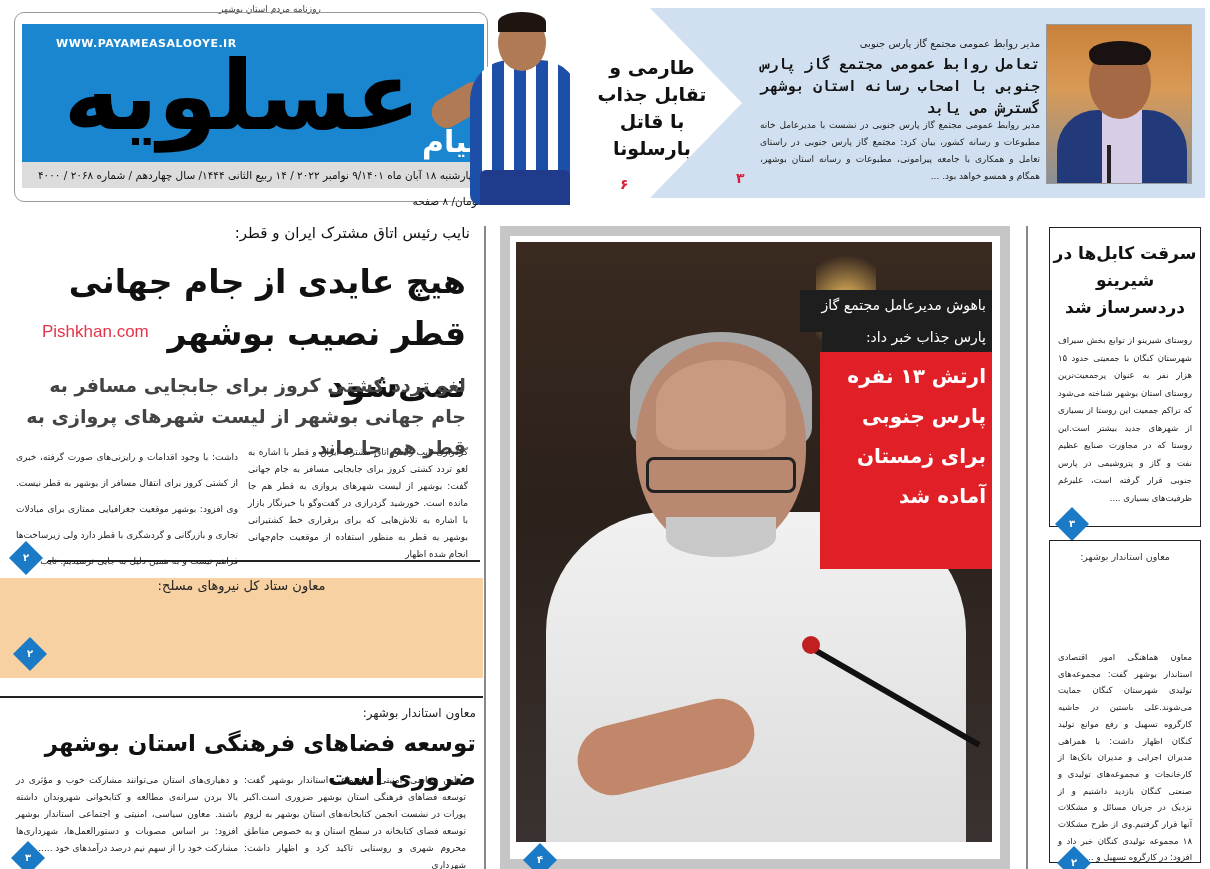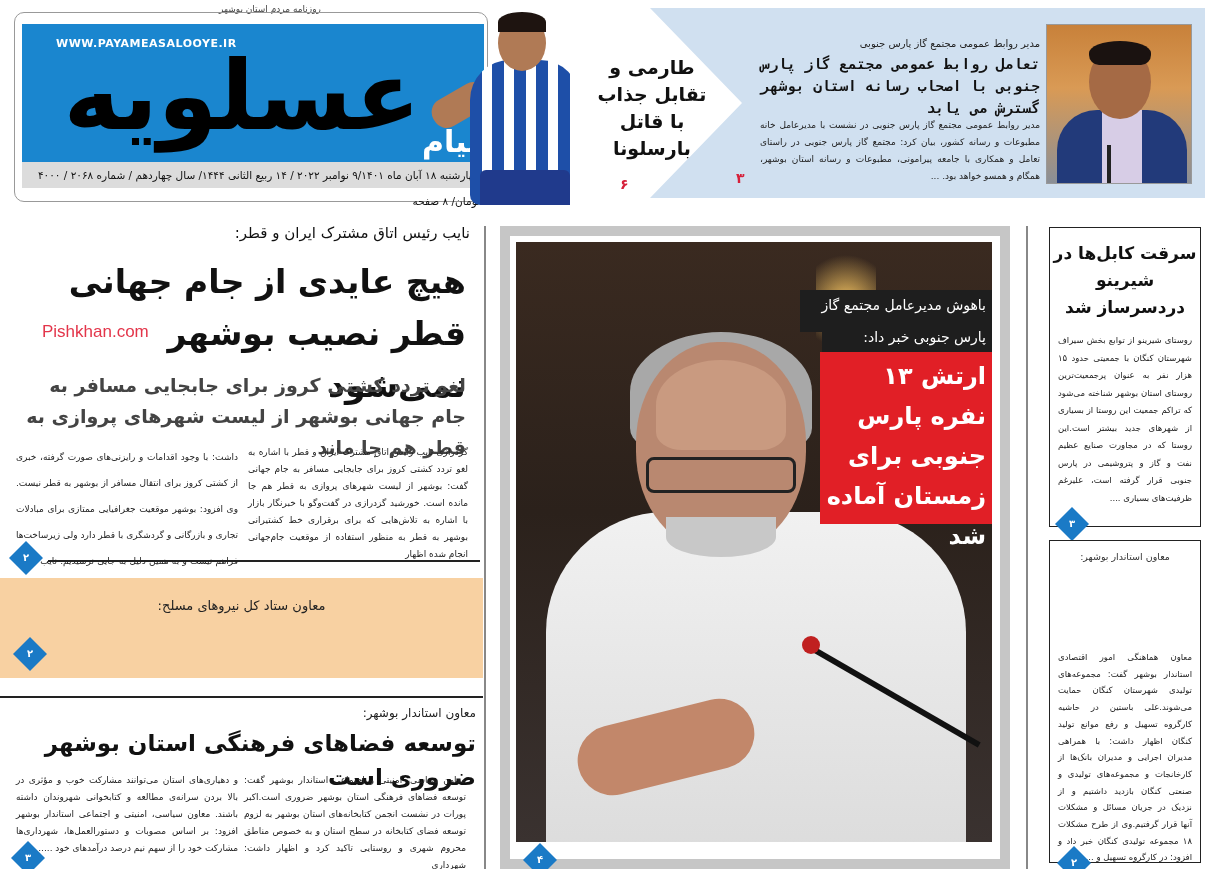--- a/index.html
+++ b/index.html
@@ -53,21 +53,21 @@
   #pishkhan-en { left: 2px; top: 64px; font-size: 17px; color: #e3354a; font-family: "Liberation Sans", sans-serif; }
   #lead-subhead { left: 14px; top: 370px; width: 452px; font-size: 19px; font-weight: bold; line-height: 31px; color: #444; }
   #lead-body-right { left: 248px; top: 444px; width: 220px; font-size: 9px; line-height: 17px; color: #222; text-align: justify; }
   #lead-body-left { left: 16px; top: 444px; width: 222px; font-size: 9px; line-height: 26px; color: #222; text-align: justify; }
   #lead-rule { left: 48px; top: 560px; width: 432px; height: 1.5px; background: #222; }
 
   .diamond { position: absolute; width: 24px; height: 24px; background: #1a7ac6; transform: rotate(45deg); }
   .diamond span { position: absolute; left: 0; top: 0; width: 24px; height: 24px; transform: rotate(-45deg); color: #fff; font-size: 10px; line-height: 24px; text-align: center; font-weight: bold; }
 
   #military-box { left: 0px; top: 578px; width: 483px; height: 100px; background: #f8d1a2; }
-  #military-kicker { left: 0px; top: 20px; width: 483px; font-size: 13px; color: #222; }
+  #military-kicker { left: 0px; top: 0; width: 483px; font-size: 13px; color: #222; }
   #military-headline { left: 40px; top: 28px; width: 420px; font-size: 22px; font-weight: bold; line-height: 31px; color: #111; }
   #left-divider { left: 0px; top: 696px; width: 483px; height: 1.5px; background: #222; }
 
   #culture-kicker { left: 10px; top: 706px; width: 466px; font-size: 12px; color: #222; }
   #culture-headline { left: 10px; top: 726px; width: 466px; font-size: 23px; font-weight: bold; color: #111; line-height: 34px; }
   #culture-body-right { left: 244px; top: 772px; width: 222px; font-size: 9px; line-height: 17px; color: #222; text-align: justify; }
   #culture-body-left { left: 16px; top: 772px; width: 222px; font-size: 9px; line-height: 17px; color: #222; text-align: justify; }
 
   #col-rule-1 { left: 484px; top: 226px; width: 2px; height: 643px; background: #888; }
   #col-rule-2 { left: 1026px; top: 226px; width: 1.5px; height: 643px; background: #888; }
@@ -83,21 +83,21 @@
   .fp-hair { position:absolute; left: 114px; top: 90px; width: 182px; height: 120px; border-radius: 50% 50% 20% 20%; background: #a8a8a8; }
   .fp-forehead { position:absolute; left: 140px; top: 118px; width: 130px; height: 90px; border-radius: 50% 50% 20% 20%; background: #c99a80; }
   .fp-glasses { position:absolute; left: 130px; top: 215px; width: 150px; height: 36px; border: 3px solid #222; border-radius: 8px; }
   .fp-beard { position:absolute; left: 150px; top: 275px; width: 110px; height: 40px; border-radius: 0 0 50% 50%; background: #c8c8c8; }
   .fp-hand { position:absolute; left: 60px; top: 470px; width: 180px; height: 70px; background: #c2876a; border-radius: 40px; transform: rotate(-14deg); }
   .fp-mic { position:absolute; left: 290px; top: 400px; width: 200px; height: 6px; background: #111; transform: rotate(30deg); transform-origin: left; }
   .fp-mic-head { position:absolute; left: 286px; top: 394px; width: 18px; height: 18px; border-radius: 50%; background: #c02020; }
 
   #feature-kicker1 { left: 800px; top: 290px; width: 192px; height: 42px; background: #1e1e1e; color: #fff; font-size: 14px; line-height: 30px; padding-right: 6px; }
   #feature-kicker2 { left: 822px; top: 322px; width: 170px; height: 30px; background: #1e1e1e; color: #fff; font-size: 14px; line-height: 30px; padding-right: 6px; }
-  #feature-headline { left: 820px; top: 352px; width: 172px; height: 172px; background: #e11f26; color: #fff; font-size: 24px; font-weight: bold; line-height: 40px; padding: 4px 6px 12px 0; }
+  #feature-headline { left: 820px; top: 352px; width: 172px; height: 217px; background: #e11f26; color: #fff; font-size: 20px; font-weight: bold; line-height: 40px; padding: 4px 6px 12px 0; }
 
   
   #theft-box { left: 1049px; top: 227px; width: 152px; height: 300px; border: 1.5px solid #222; }
   #theft-headline { left: 0; top: 12px; width: 150px; font-size: 17px; font-weight: bold; line-height: 27px; color: #111; }
   #theft-body { left: 8px; top: 104px; width: 134px; font-size: 8.5px; line-height: 17.5px; color: #222; text-align: justify; }
 
   #industry-box { left: 1049px; top: 540px; width: 152px; height: 323px; border: 1.5px solid #222; }
   #industry-kicker { left: 0; top: 10px; width: 150px; font-size: 9.5px; color: #333; }
   #industry-headline { left: 0; top: 26px; width: 150px; font-size: 15px; font-weight: bold; line-height: 25px; color: #111; }
   #industry-body { left: 8px; top: 108px; width: 134px; font-size: 8.5px; line-height: 16.7px; color: #222; text-align: justify; }
@@ -177,21 +177,21 @@
   <div class="fp-hair"></div>
   <div class="fp-head"></div>
   <div class="fp-forehead"></div>
   <div class="fp-glasses"></div>
   <div class="fp-beard"></div>
   <div class="fp-hand"></div>
   <div class="fp-mic"></div>
   <div class="fp-mic-head"></div>
 </div>
 <div class="abs rtl" id="feature-kicker1">باهوش مدیرعامل مجتمع گاز</div>
-<div class="abs rtl" id="feature-kicker2">پارس جنوبی خبر داد:</div>
+<div class="abs rtl" id="feature-kicker2">پارس جذاب خبر داد:</div>
 <div class="abs rtl" id="feature-headline">ارتش ۱۳ نفره پارس جنوبی برای زمستان آماده شد</div>
 <div class="diamond" style="left:528px;top:848px;">
     <span>۴</span>
   </div>
 
 <div class="abs" id="theft-box">
   <div class="abs rtl center" id="theft-headline">سرقت کابل‌ها در شیرینو دردسرساز شد</div>
   <div class="abs rtl" id="theft-body">روستای شیرینو از توابع بخش سیراف شهرستان کنگان با جمعیتی حدود ۱۵ هزار نفر به عنوان پرجمعیت‌ترین روستای استان بوشهر شناخته می‌شود که تراکم جمعیت این روستا از بسیاری از شهرهای جدید بیشتر است.این روستا که در مجاورت صنایع عظیم نفت و گاز و پتروشیمی در پارس جنوبی قرار گرفته است، علیرغم ظرفیت‌های بسیاری ....</div>
   <div class="diamond" style="left:10px;top:284px;">
       <span>۳</span>

